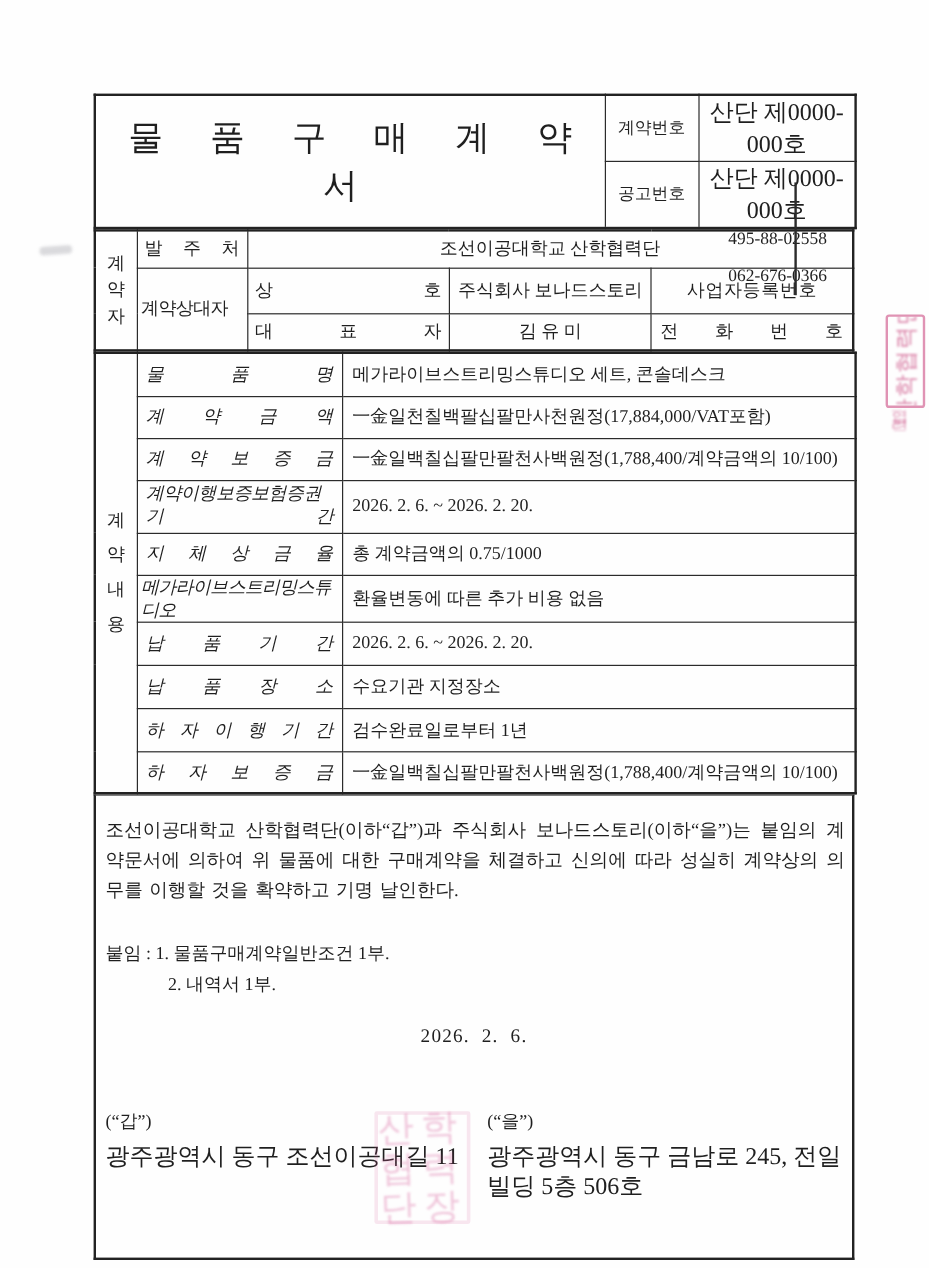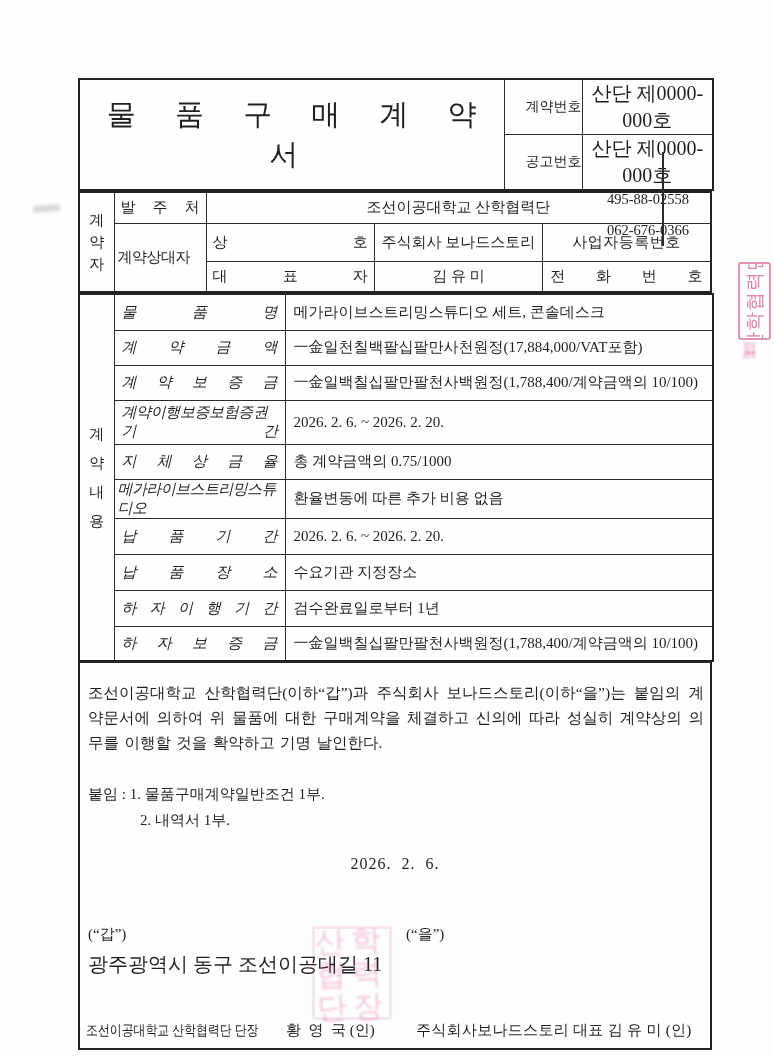--- a/index.html
+++ b/index.html
@@ -7,21 +7,21 @@
   body { font-family:"Liberation Serif","DejaVu Serif",serif; color:#1f1f1f; position:relative; }
 
   .doc { position:absolute; left:78px; top:78px; width:634px; }
 
   table { border-collapse:collapse; table-layout:fixed; width:634px; }
   td { border:1.5px solid #2b2b2b; font-size:15px; color:#1f1f1f; overflow:hidden; }
   .t-outer { border:2px solid #222; }
 
   
   .hdr-title { width:425px; text-align:center; font-size:29px; letter-spacing:0.55em; text-indent:0.55em; }
-  .hdr-label { width:78px; text-align:right; font-size:14px; }
+  .hdr-label { width:78px; text-align:center; font-size:14px; }
   .hdr-val   { width:131px; text-align:center; font-size:20px; }
   .hdr-row   { height:37px; }
 
   
   .p-side  { width:35px; text-align:center; font-size:15px; vertical-align:middle; }
   .side-vert { width:1.1em; margin:16px auto; word-break:break-all; line-height:22px; text-align:center; }
   .p-lab1  { width:92px; font-size:15px; padding:0 6px; text-align:justify; text-align-last:justify; }
   .p-lab1.nojust { text-align:left; text-align-last:left; padding:0 3px; letter-spacing:-0.5px;}
   .p-lab2  { width:79px; font-size:15px; padding:0 6px; text-align:justify; text-align-last:justify; }
   .p-val   { width:188px; text-align:center; font-size:15px; }
@@ -177,28 +177,24 @@
     <div class="attach2">2. 내역서 1부.</div>
     <div class="doc-date">2026.  2.  6.</div>
 
     <div class="sig-cols">
       <div class="sig-col-l">
         <div class="sig-party">(“갑”)</div>
         <div class="sig-addr">광주광역시 동구 조선이공대길 11</div>
       </div>
       <div class="sig-col-r">
         <div class="sig-party">(“을”)</div>
+        <div class="sig-addr">광주광역시 동구 금남로 245, 전일빌딩 5층 506호</div>
       </div>
     </div>
 
-    <div class="sig-final">
-      <span class="signer-title">조선이공대학교 산학협력단 단장</span>
-      <span class="signer-name">황  영  국 (인)</span>
-      <span class="signer-right">주식회사보나드스토리 대표 김 유 미 (인)</span>
-    </div>
   </div>
 
 </div>
 
 <div class="stamp-side">
   <div class="box">
     <span>산학협력단</span>
   </div>
   <div class="tail">협력</div>
 </div>

